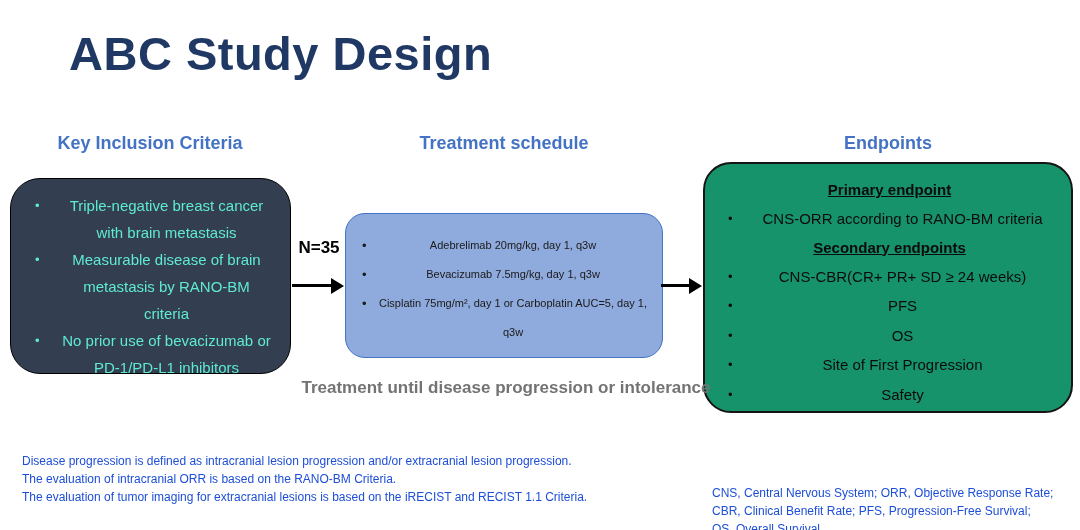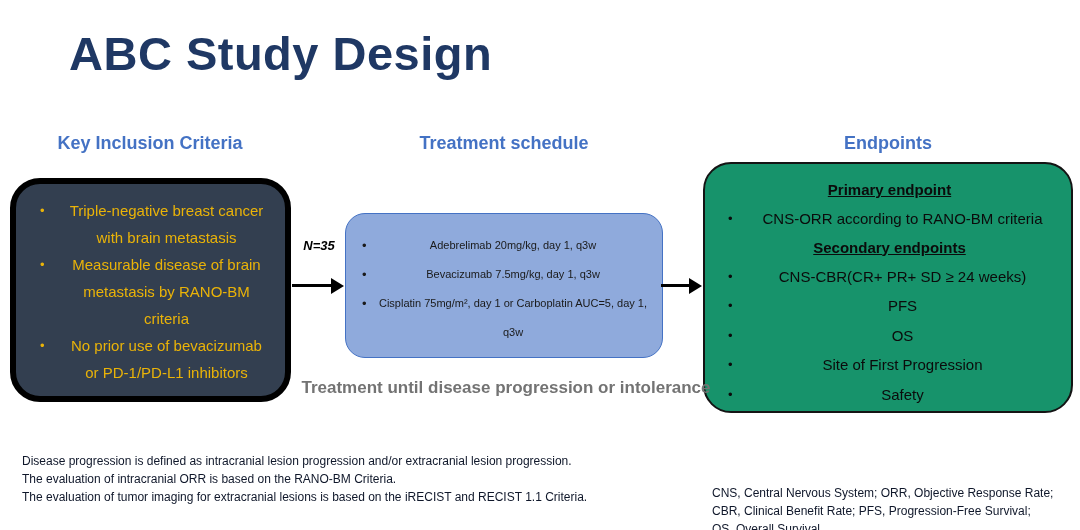--- a/index.html
+++ b/index.html
@@ -16,24 +16,24 @@
     position:absolute; top:133px; font-size:18px; font-weight:bold;
     color:var(--header-blue,#4472C4); text-align:center;
   }
   .hdr-inclusion { left:10px;  width:280px; }
   .hdr-treatment { left:345px; width:318px; }
   .hdr-endpoints { left:703px; width:370px; }
 
   .box { position:absolute; box-sizing:border-box;text-align:center; }
 
   .dark-box {
-    left:10px; top:178px; width:281px; height:224px;
+    left:10px; top:178px; width:281px; height:196px;
     background:var(--dark-box-fill,#333F50);
-    border:6px solid #000000; border-radius:30px;
-    color:#eab308;
+    border:1px solid #000000; border-radius:30px;
+    color:#5eead4;
   }
   .dark-box ul { margin:13px 8px 0 0; padding:0 8px 0 0; list-style:none; font-size:15px; line-height:27px; }
   .dark-box li { position:relative; padding-left:48px; }
   .dark-box li::before { content:"•"; position:absolute; left:24px; top:0; font-size:13px; }
 
   .blue-box {
     left:345px; top:213px; width:318px; height:145px;
     background:var(--blue-box-fill,#8FAADC);
     border:1.5px solid var(--blue-box-border,#4472C4); border-radius:20px;
     color:#1a1a1a;
@@ -48,36 +48,36 @@
     border:2px solid #141414; border-radius:28px;
     color:#0b0b0b; padding:12px 14px 0 17px; font-size:15px;
   }
   .ep-heading { font-weight:bold; text-decoration:underline; line-height:28px; }
   .green-box ul { margin:0; padding:0; list-style:none; line-height:29.5px; }
   .green-box li { position:relative; padding-left:26px; }
   .green-box li::before { content:"•"; position:absolute; left:6px; top:0; font-size:13px; }
 
   .n-label {
     position:absolute; left:294px; top:238px; width:50px; text-align:center;
-    font-size:13px; font-weight:bold; font-style:italic; color:#000;
+    font-size:17px; font-weight:bold; color:#000;
   }
   .arrow { position:absolute; height:3px; background:var(--arrow-black,#000); }
   .arrow::after {
     content:""; position:absolute; right:-12px; top:-6.5px;
     border-left:13px solid var(--arrow-black,#000);
     border-top:8px solid transparent; border-bottom:8px solid transparent;
   }
   .arrow-1 { left:292px; top:284px; width:40px; }
   .arrow-2 { left:661px; top:284px; width:29px; }
 
   .treatment-note {
     position:absolute; left:300px; top:378px; width:412px; text-align:center;
     font-size:17px; font-weight:bold; color:#737373;
   }
-  .footnotes { position:absolute; top:452px; font-size:12px; color:#0f172a; }
+  .footnotes { position:absolute; top:452px; font-size:12px; color:#1d4ed8; }
   .footnotes ul { margin:0; padding:0; list-style:none; line-height:18px; }
   .fn-left  { left:22px; }
   .fn-right { left:712px;margin-top:32px; }
 </style>
 </head>
 <body>
 
 <div class="stage">
 
   <div class="slide-title">ABC Study Design</div>

